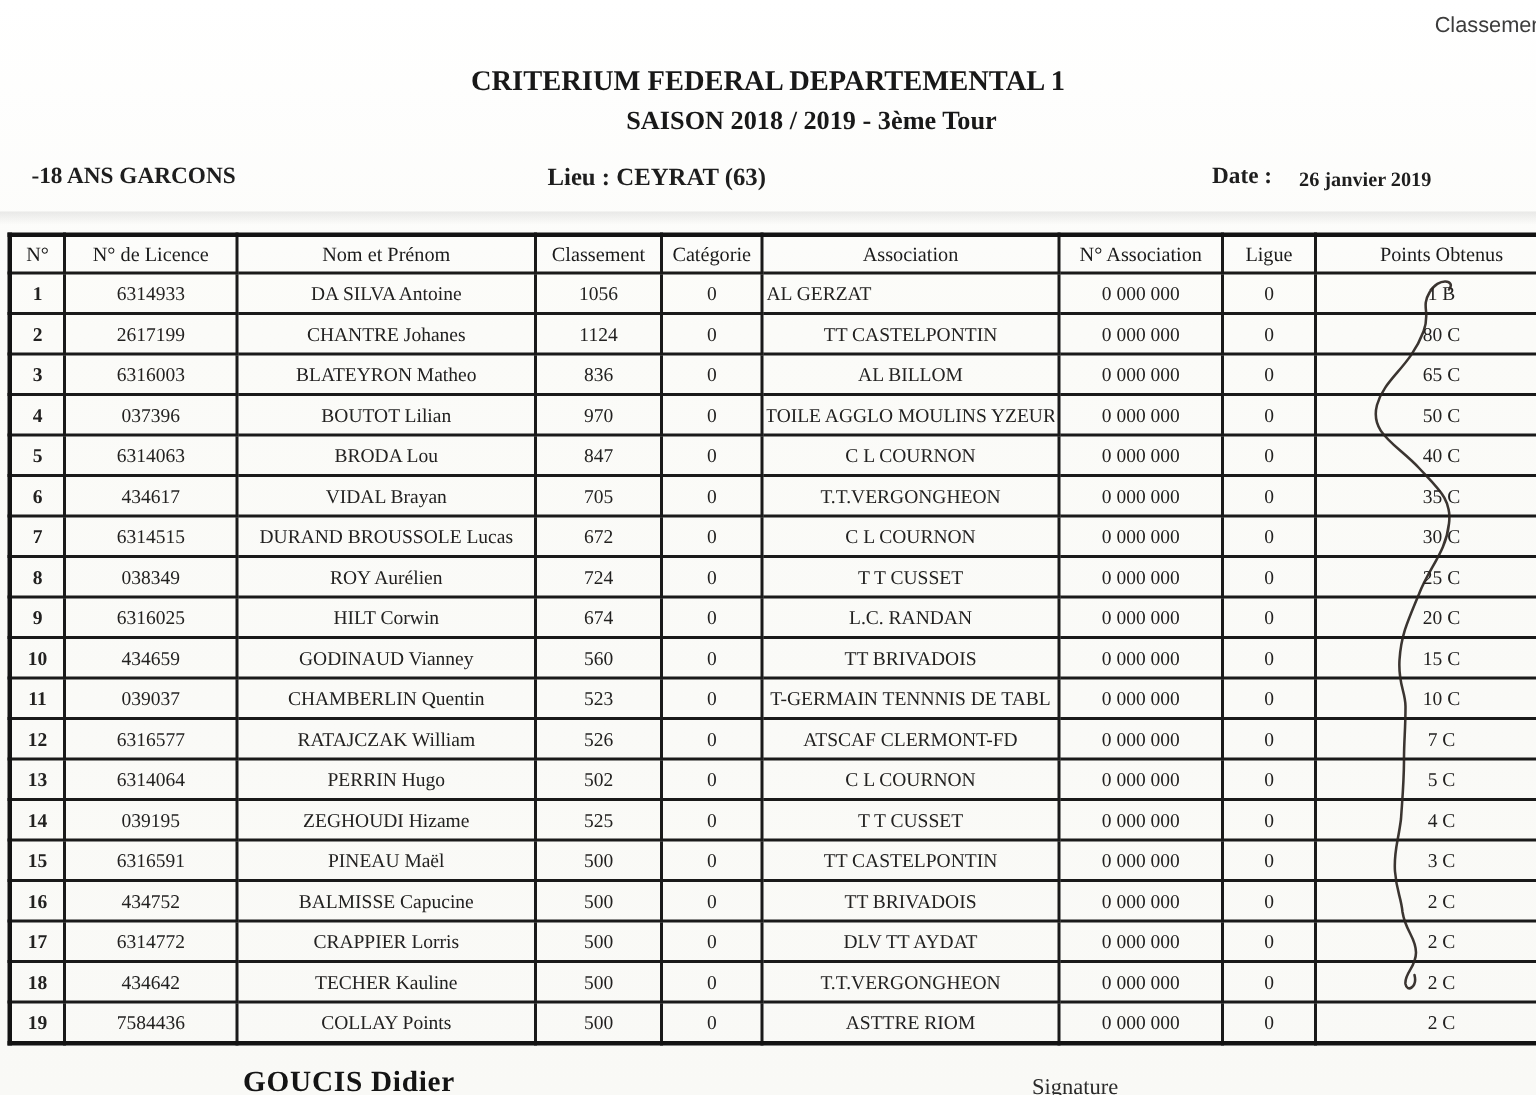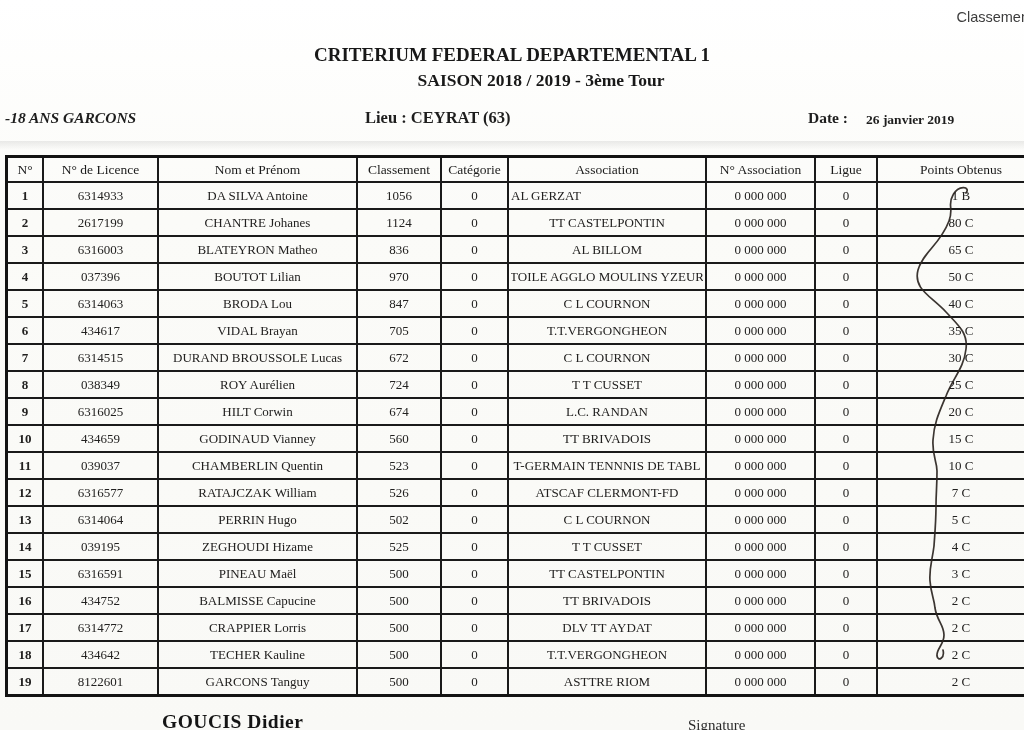--- a/index.html
+++ b/index.html
@@ -27,21 +27,21 @@
     position: absolute; top: 70px; left: 0; width: 100%;
     text-align: center; font-size: 17.5px; font-weight: bold; color: #181818; padding-left: 29px;
   }
   .classement-overlay {
     position: absolute; top: 9px; right: -9px;
     font-family: "Liberation Sans", sans-serif;
     font-size: 14.5px; color: #3c3c3c; white-space: nowrap;
   }
 
   
-  .meta-category { position: absolute; top: 109px; left: 5px;  font-size: 15.5px; font-weight: bold; font-style: italic; }
+  .meta-category { position: absolute; top: 109px; left: 21px;  font-size: 15.5px; font-weight: bold; }
   .meta-lieu     { position: absolute; top: 108px; left: 365px; font-size: 16.5px; font-weight: bold; }
   .meta-date-label { position: absolute; top: 109px; left: 808px; font-size: 15.5px; font-weight: bold; }
   .meta-date-value { position: absolute; top: 112px; left: 866px; font-size: 13.5px; font-weight: bold; }
 
   .scan-band {
     position: absolute; left: 0; top: 141px; width: 100%; height: 9px;
     background: linear-gradient(180deg, rgba(60,60,60,0.10), rgba(60,60,60,0));
   }
 
   
@@ -396,22 +396,22 @@
             <div class="assoc-wrap">
               <span>T.T.VERGONGHEON</span>
             </div>
           </td>
           <td class="cell cell-num_assoc col-num_assoc">0 000 000</td>
           <td class="cell cell-ligue col-ligue">0</td>
           <td class="cell cell-points col-points">2 C</td>
         </tr>
         <tr>
           <td class="cell cell-num col-num">19</td>
-          <td class="cell cell-licence col-licence">8122601</td>
-          <td class="cell cell-name col-name">GARCONS Tanguy</td>
+          <td class="cell cell-licence col-licence">7584436</td>
+          <td class="cell cell-name col-name">COLLAY Points</td>
           <td class="cell cell-classement col-classement">500</td>
           <td class="cell cell-categorie col-categorie">0</td>
           <td class="cell cell-association col-association">
             <div class="assoc-wrap">
               <span>ASTTRE RIOM</span>
             </div>
           </td>
           <td class="cell cell-num_assoc col-num_assoc">0 000 000</td>
           <td class="cell cell-ligue col-ligue">0</td>
           <td class="cell cell-points col-points">2 C</td>

